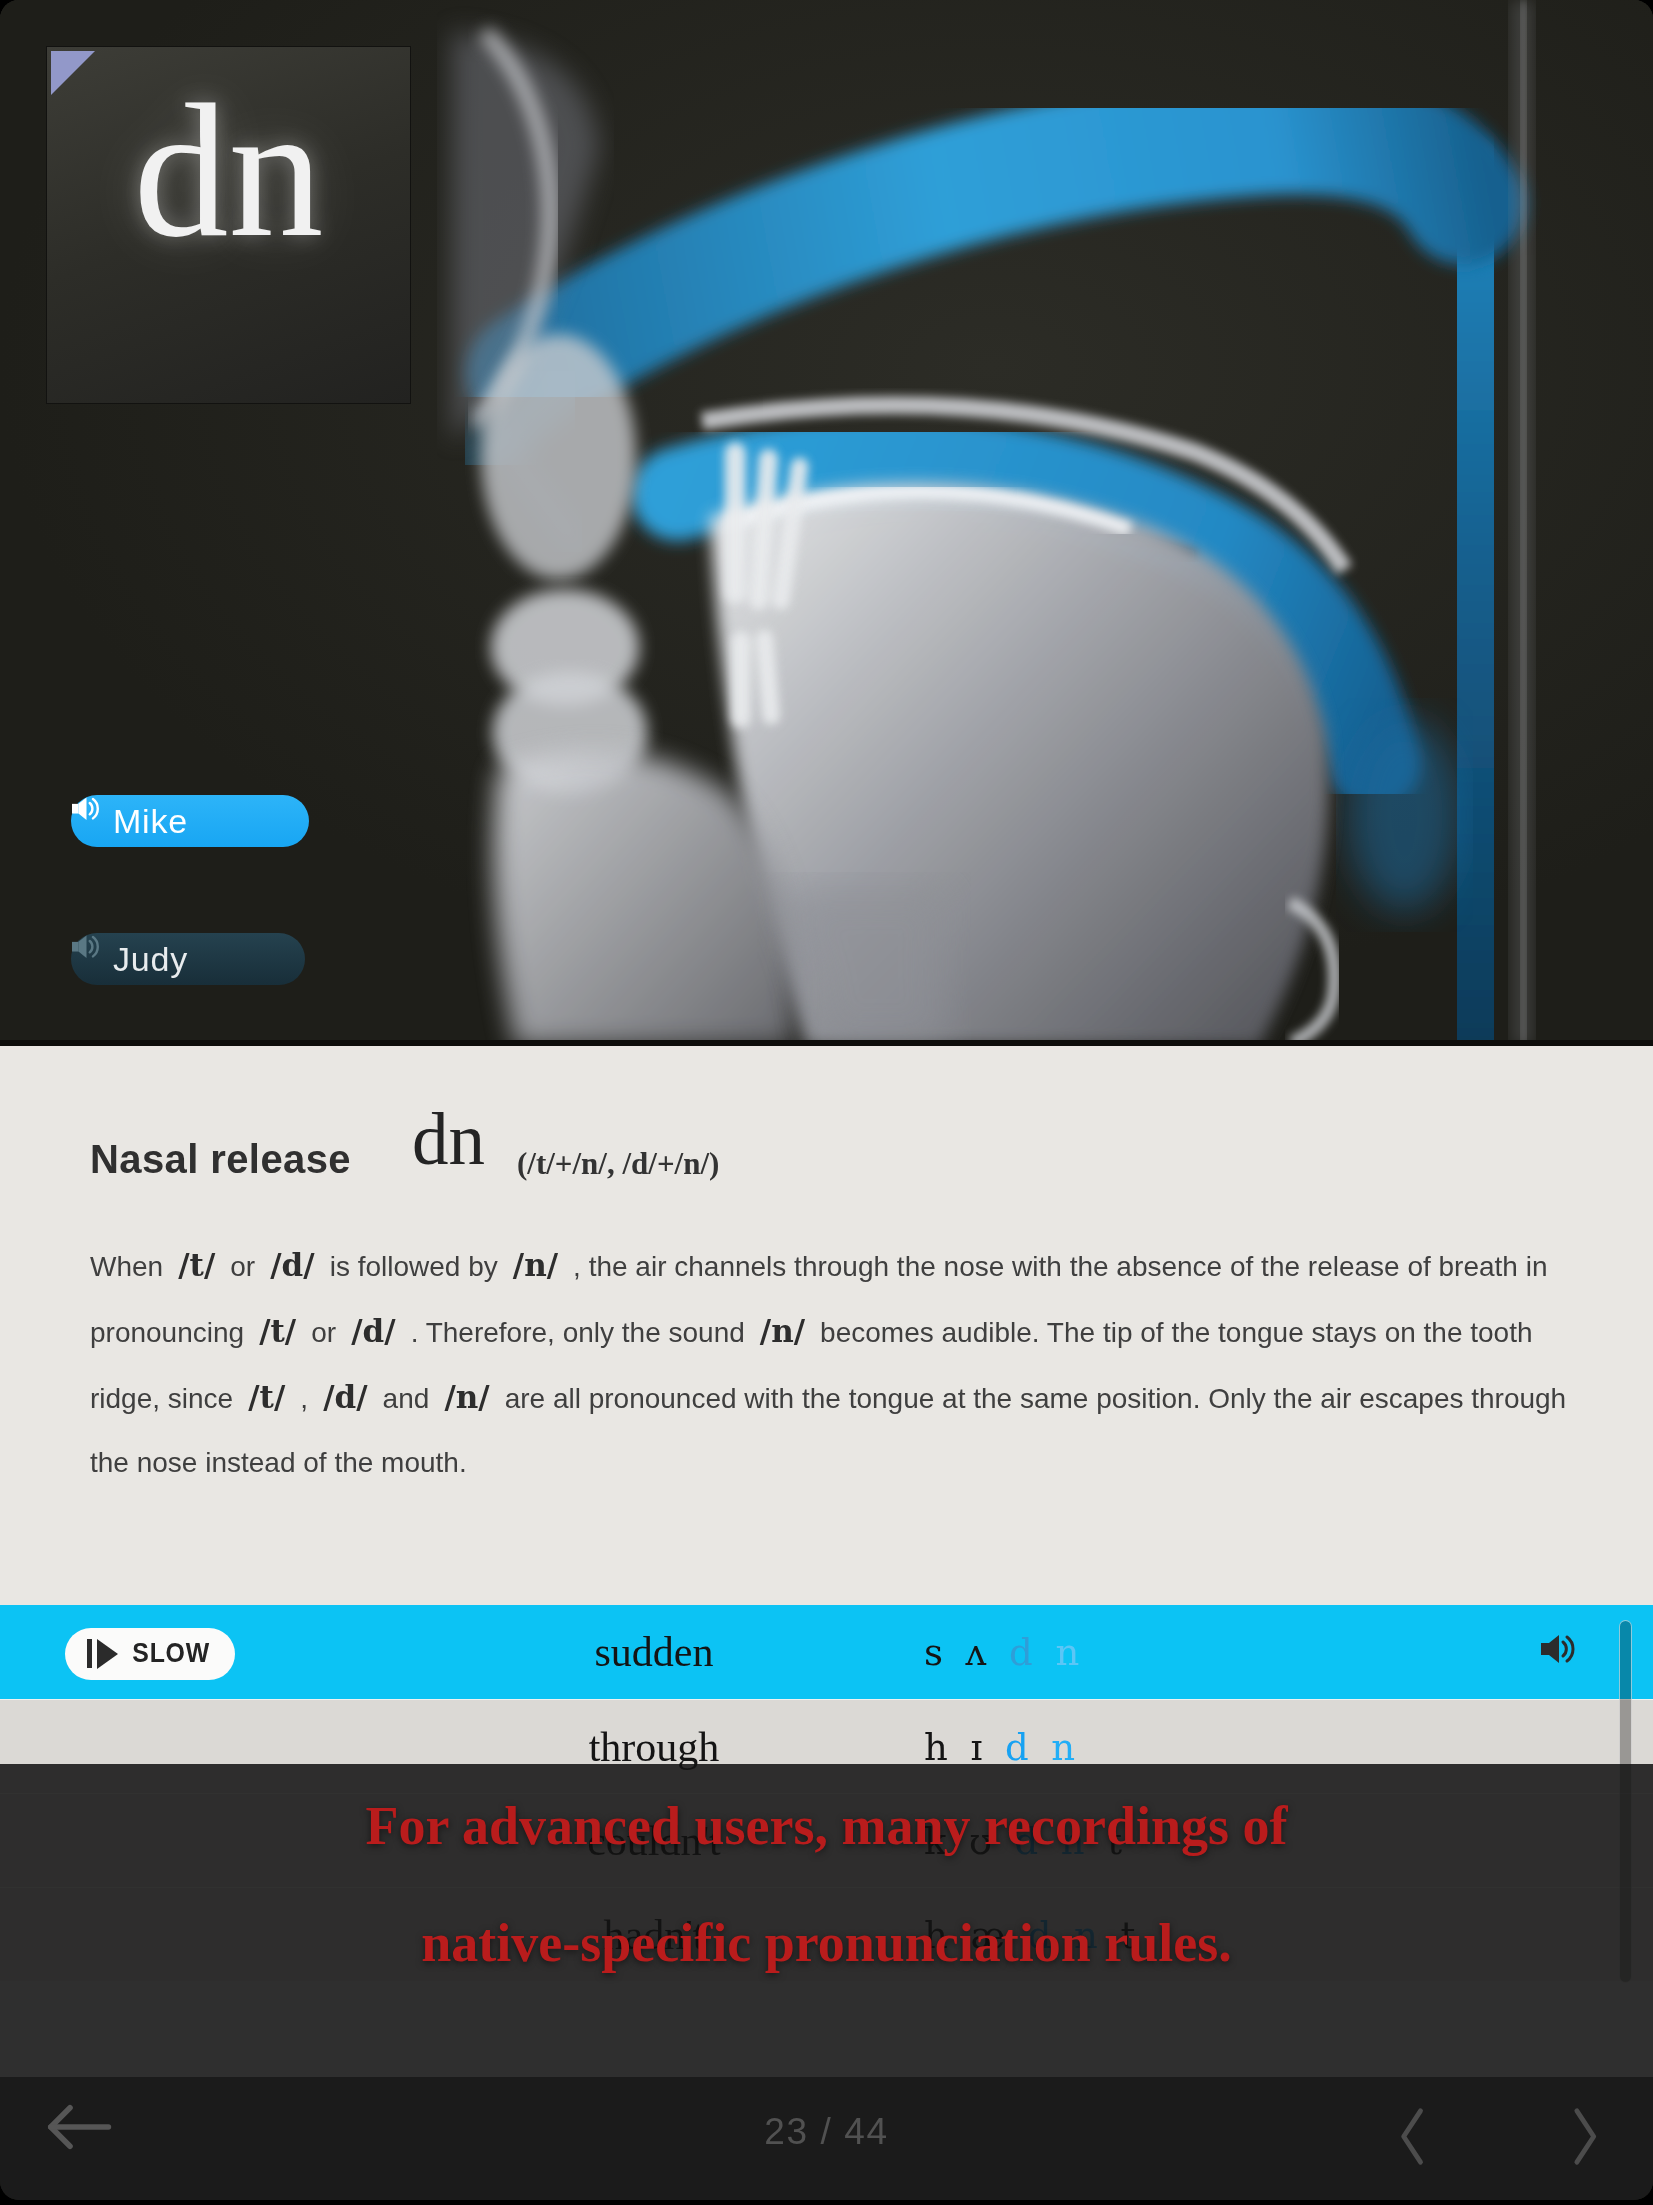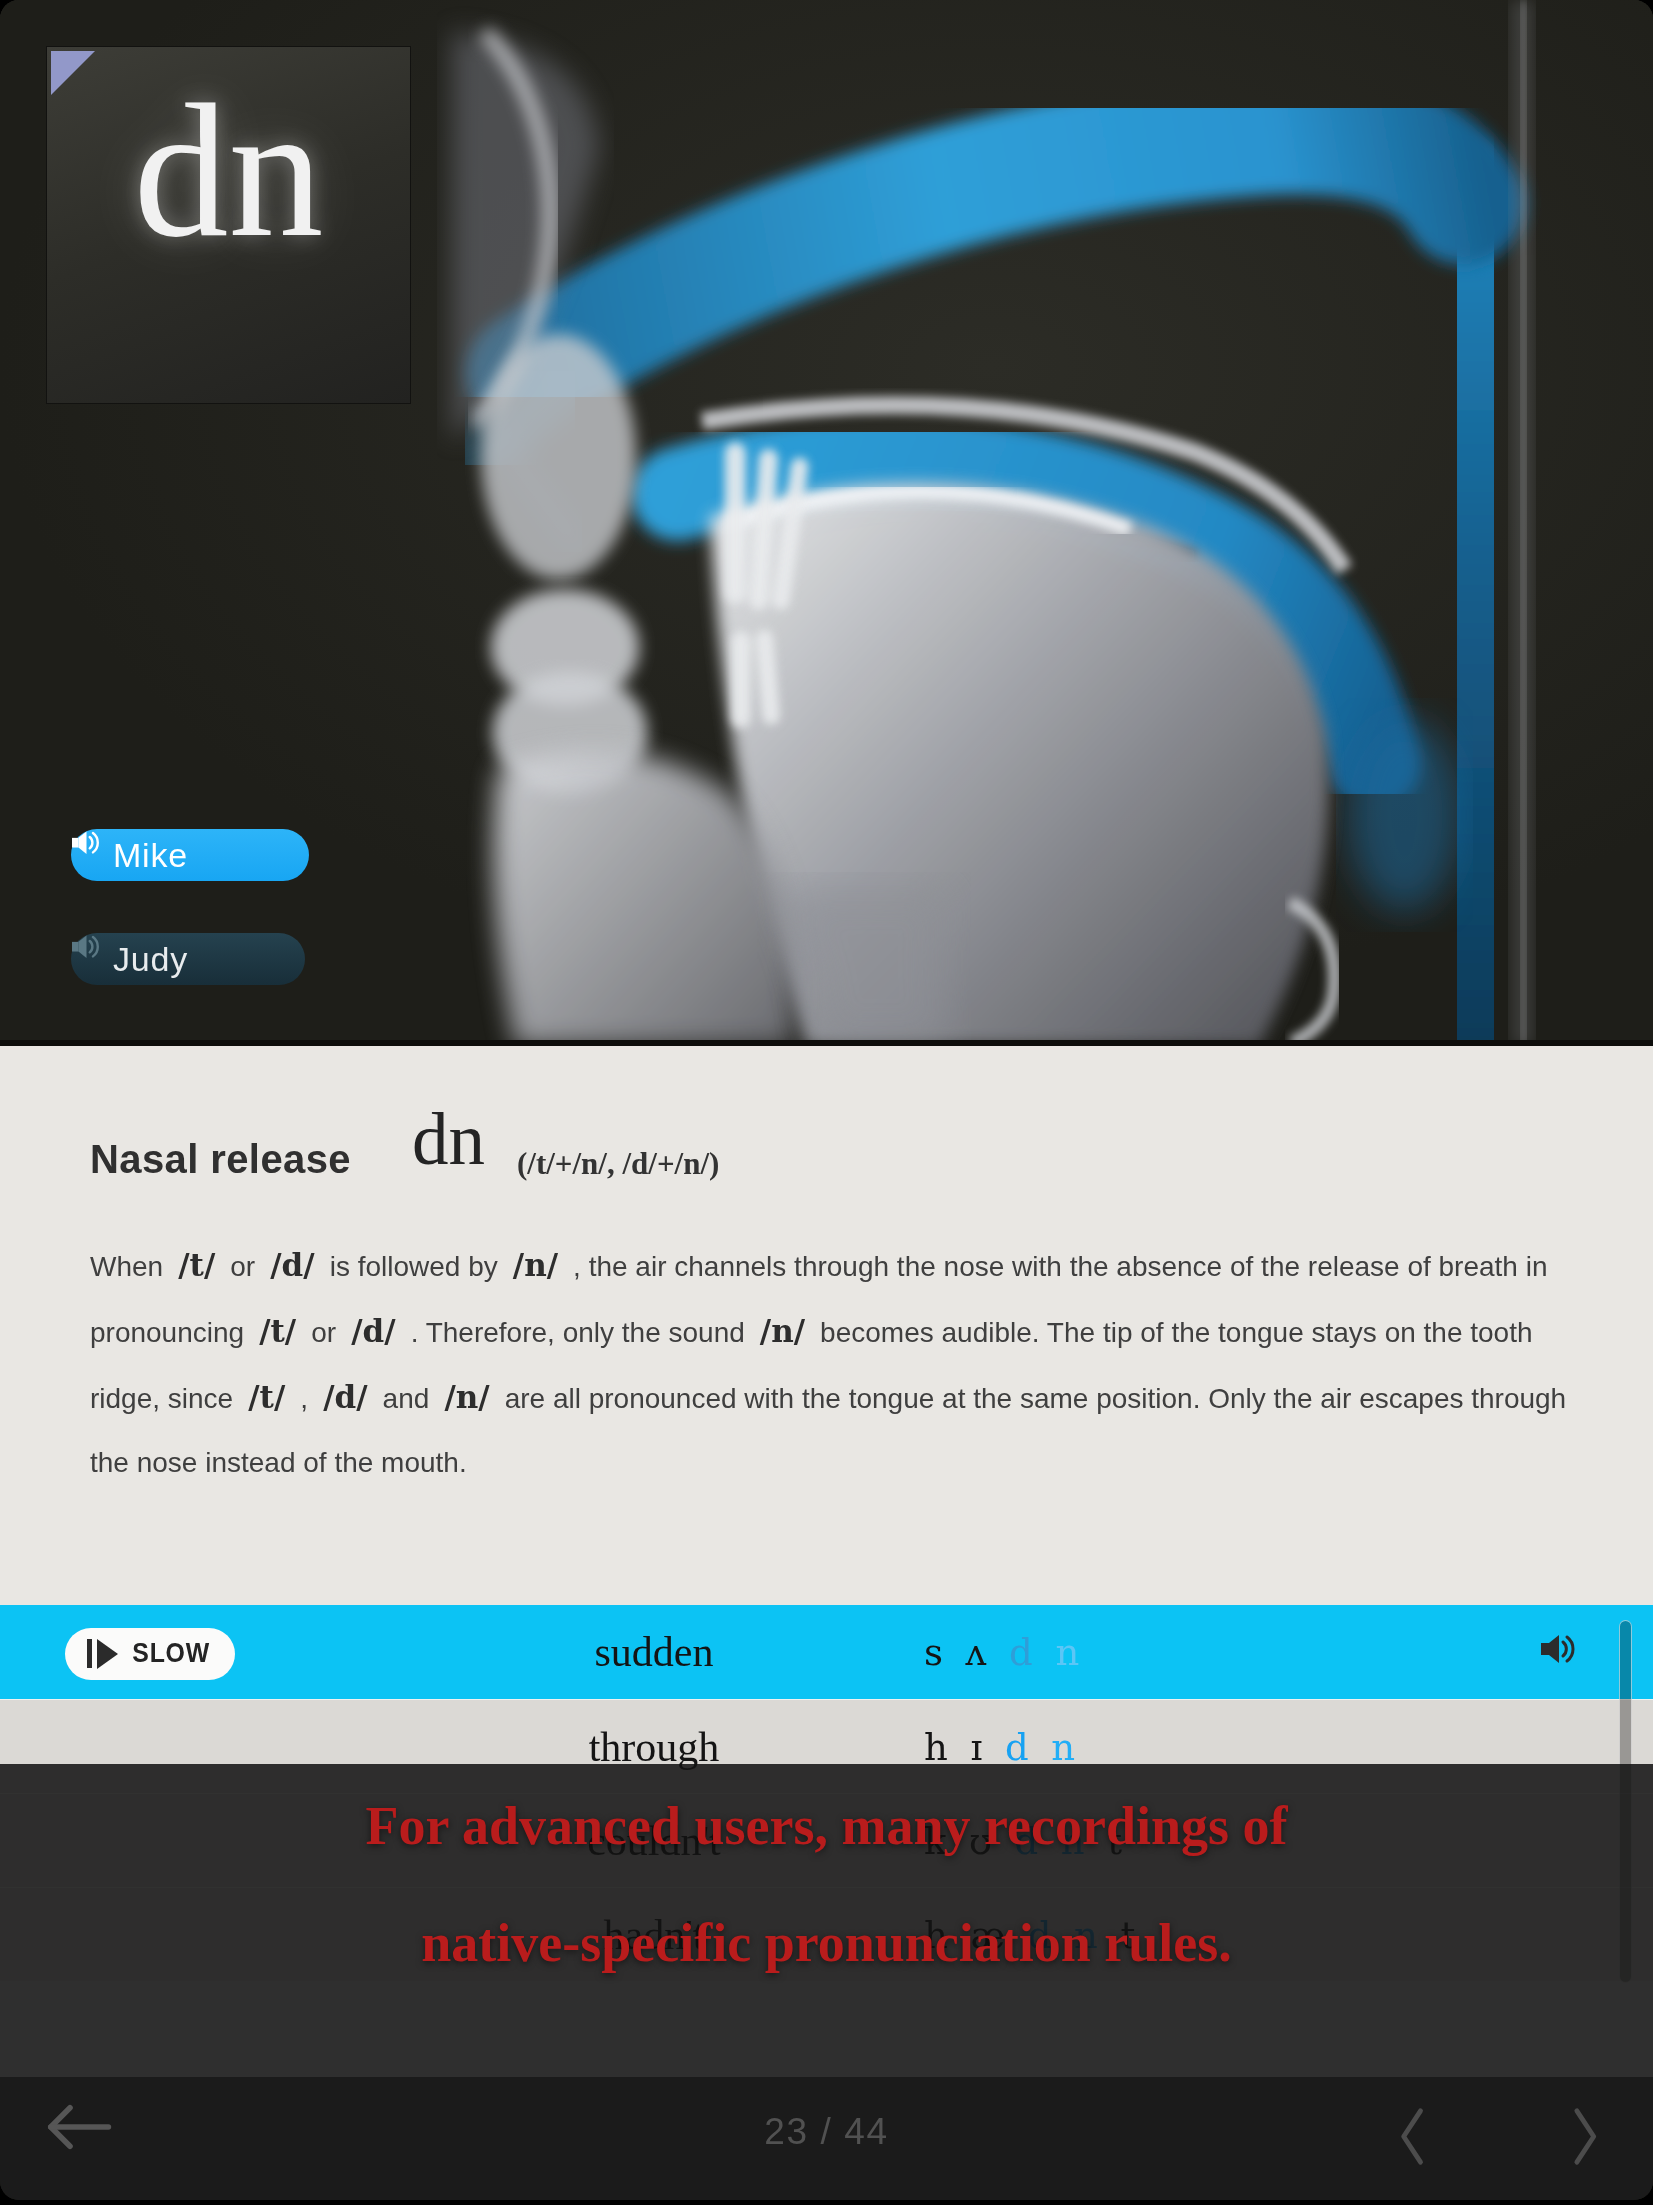--- a/index.html
+++ b/index.html
@@ -17,21 +17,21 @@
         border:1.6px solid #121210;box-sizing:border-box;}
   #tile-triangle{position:absolute;left:4px;top:4px;width:0;height:0;
         border-top:44px solid #9298c9;border-right:44px solid transparent;}
   #tile-label{position:absolute;left:0;top:14.5px;width:100%;text-align:center;
         font-family:"Liberation Serif",serif;font-size:190px;color:#f1f1f1;
         text-shadow:0 0 21px rgba(255,255,255,.35),0 0 57px rgba(255,255,255,.18);}
 
   
   .voice-btn{position:absolute;display:flex;align-items:center;border-radius:27px;
         height:52px;padding:0 29px 0 21px;box-sizing:border-box;cursor:pointer;border:none;}
-  #btn-mike{left:71px;top:829px;width:238px;background:linear-gradient(#2db4f8,#0f9aec);}
+  #btn-mike{left:71px;top:795px;width:238px;background:linear-gradient(#2db4f8,#0f9aec);}
   #btn-judy{left:71px;top:933px;width:234px;background:linear-gradient(#25424f,#182e39);}
   .voice-btn .vlabel{font-size:34px;color:#fff;margin-left:21px;letter-spacing:0.8px;}
   #btn-judy .vlabel{color:#e8ecee;}
 
   
   #content{position:absolute;left:0;top:1046px;width:1653px;height:1159px;background:#e9e7e3;}
 
   #heading-row{position:absolute;left:90px;top:52px;display:flex;align-items:flex-end;}
   #lesson-title{font-size:40px;font-weight:bold;color:#303030;letter-spacing:0.4px;}
   #lesson-symbol{font-family:"Liberation Serif",serif;font-size:73px;color:#242424;margin-left:61px;}

